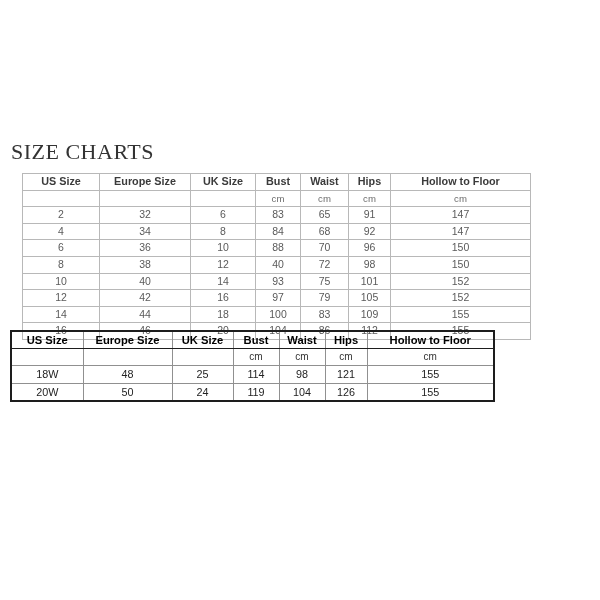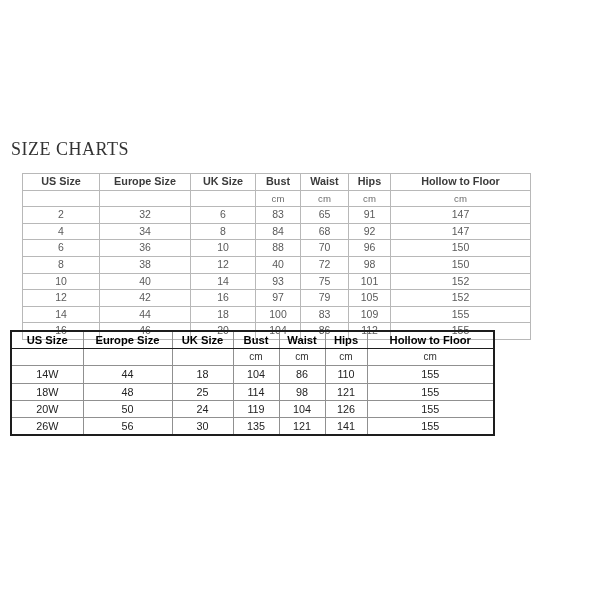--- a/index.html
+++ b/index.html
@@ -15,21 +15,21 @@
     font-family: "Liberation Sans", sans-serif;
     -webkit-font-smoothing: antialiased;
   }
 
   
   #page-title {
     position: absolute;
     left: 11px;
     top: 139px;
     font-family: "Liberation Serif", serif;
-    font-size: 18px;
+    font-size: 22px;
     letter-spacing: 0.5px;
     color: #333333;
     white-space: nowrap;
   }
 
   
   table.size-table {
     position: absolute;
     border-collapse: collapse;
     table-layout: fixed;
@@ -230,49 +230,31 @@
     <tr>
       <td class="unit-cell"></td>
       <td class="unit-cell"></td>
       <td class="unit-cell"></td>
       <td class="unit-cell">cm</td>
       <td class="unit-cell">cm</td>
       <td class="unit-cell">cm</td>
       <td class="unit-cell">cm</td>
     </tr>
     <tr>
-      <td>14W</td>
-      <td>44</td>
-      <td>18</td>
-      <td>104</td>
-      <td>86</td>
-      <td>110</td>
-      <td>155</td>
-    </tr>
-    <tr>
       <td>18W</td>
       <td>48</td>
       <td>25</td>
       <td>114</td>
       <td>98</td>
       <td>121</td>
       <td>155</td>
     </tr>
     <tr>
       <td>20W</td>
       <td>50</td>
       <td>24</td>
       <td>119</td>
       <td>104</td>
       <td>126</td>
       <td>155</td>
     </tr>
-    <tr>
-      <td>26W</td>
-      <td>56</td>
-      <td>30</td>
-      <td>135</td>
-      <td>121</td>
-      <td>141</td>
-      <td>155</td>
-    </tr>
   </tbody>
 </table>
 
 </body></html>

